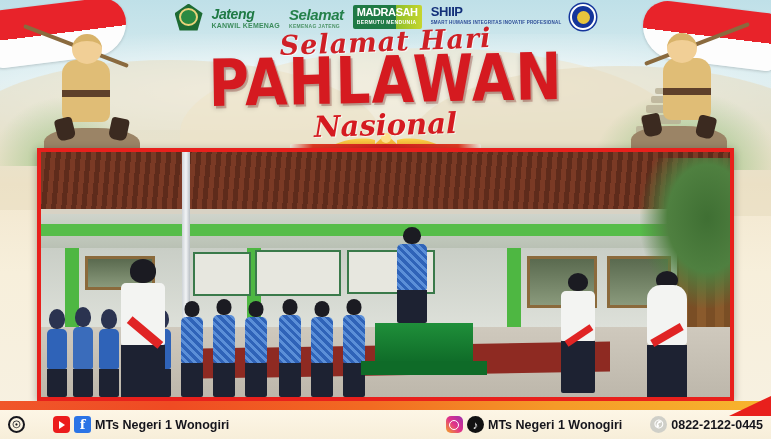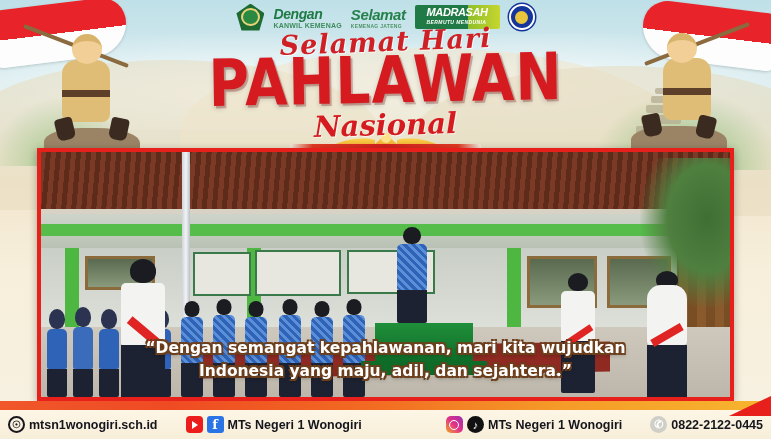--- a/index.html
+++ b/index.html
@@ -65,21 +65,21 @@
     content:""; width:15px; height:14px; border-radius:50%;
     border:2px solid #e9d37a; background:#2a8a42;
   }
   .logo-txt { font-weight:bold; letter-spacing:-.4px; white-space:nowrap; }
   .logo-jateng { color:#1f7a45; font-size:14px; font-style:italic; }
   .logo-jateng small { font-size:7px; display:block; line-height:7px; font-style:normal; letter-spacing:.2px; color:#3c8c5c; }
   .logo-majeng { color:#25814b; font-size:15px; font-style:italic; }
   .logo-majeng small { font-size:5px; display:block; line-height:6px; font-style:normal; color:#4d9468; letter-spacing:.3px; }
   .logo-madrasah {
     background:linear-gradient(90deg,#1f7a45 0%, #1f7a45 62%, #8fbf2a 62%, #c6d62e 100%);
-    color:#fff; font-size:11px; padding:2px 12px; border-radius:2px; line-height:10px;font-style:italic;
+    color:#fff; font-size:11px; padding:2px 4px; border-radius:2px; line-height:10px;
   }
   .logo-madrasah small { font-size:5px; display:block; letter-spacing:.4px; }
   .logo-shiip { color:#13307a; font-size:13px; line-height:11px; }
   .logo-shiip small { font-size:4.5px; display:block; color:#2a4a96; letter-spacing:.2px; }
   .logo-circle {
     width:26px; height:26px; border-radius:50%;
     background:#15359b; border:2px solid #fff;
     box-shadow:0 0 0 1.5px #15359b;
     display:flex; align-items:center; justify-content:center;
   }
@@ -298,34 +298,40 @@
       <i style="width:40px;height:9px"></i>
     <i style="width:50px;height:10px"></i>
   </div>
 
   <div id="logostrip">
     <div class="logo logo-kemenag">
       <div class="pentagon"></div>
     </div>
     <div class="logo">
       <div class="logo-txt logo-jateng">
-        <span>Dengan</span>
+        <span>Jateng</span>
         <small>KANWIL KEMENAG</small>
       </div>
     </div>
     <div class="logo">
       <div class="logo-txt logo-majeng">
         <span>Selamat</span>
         <small>KEMENAG JATENG</small>
       </div>
     </div>
     <div class="logo">
       <div class="logo-txt logo-madrasah">
         <span>MADRASAH</span>
         <small>BERMUTU MENDUNIA</small>
+      </div>
+    </div>
+    <div class="logo">
+      <div class="logo-txt logo-shiip">
+        <span>SHIIP</span>
+        <small>SMART HUMANIS INTEGRITAS INOVATIF PROFESIONAL</small>
       </div>
     </div>
     <div class="logo">
       <div class="logo-circle"></div>
     </div>
   </div>
 
   <div class="soldier left">
     <div class="flagcloth"></div>
     <div class="pole"></div>
@@ -473,34 +479,29 @@
       </div>
       <div style="position:absolute;left:523px;bottom:58px;width:30px;height:7px;background:#e02424;transform:rotate(-34deg);"></div>
 
       <div class="p" style="left:606px;bottom:-6px;width:40px;height:132px">
         <div class="h songkok" style="top:0;width:22px;height:18px"></div>
         <div class="t white" style="top:14px;height:60px;border-radius:14px 14px 4px 4px"></div>
         <div class="l white" style="top:74px;height:58px"></div>
       </div>
       <div style="position:absolute;left:609px;bottom:58px;width:34px;height:8px;background:#e02424;transform:rotate(-30deg);"></div>
 
-      <div id="quote">
-        <div>“Dengan semangat kepahlawanan, mari kita wujudkan</div>
-        <div>Indonesia yang maju, adil, dan sejahtera.”</div>
-      </div>
     </div>
   </div>
 
   <div class="corner-red"></div>
   <div id="gradbar"></div>
 
   <div id="footer">
     <div class="grp">
       <span class="ic globe">☉</span>
-      <span>mtsn1wonogiri.sch.id</span>
     </div>
     <span class="sp"></span>
     <div class="grp">
       <span class="ic yt"></span>
       <span class="ic fb">f</span>
       <span>MTs Negeri 1 Wonogiri</span>
     </div>
     <span class="fsp"></span>
     <div class="grp">
       <span class="ic ig"></span>

